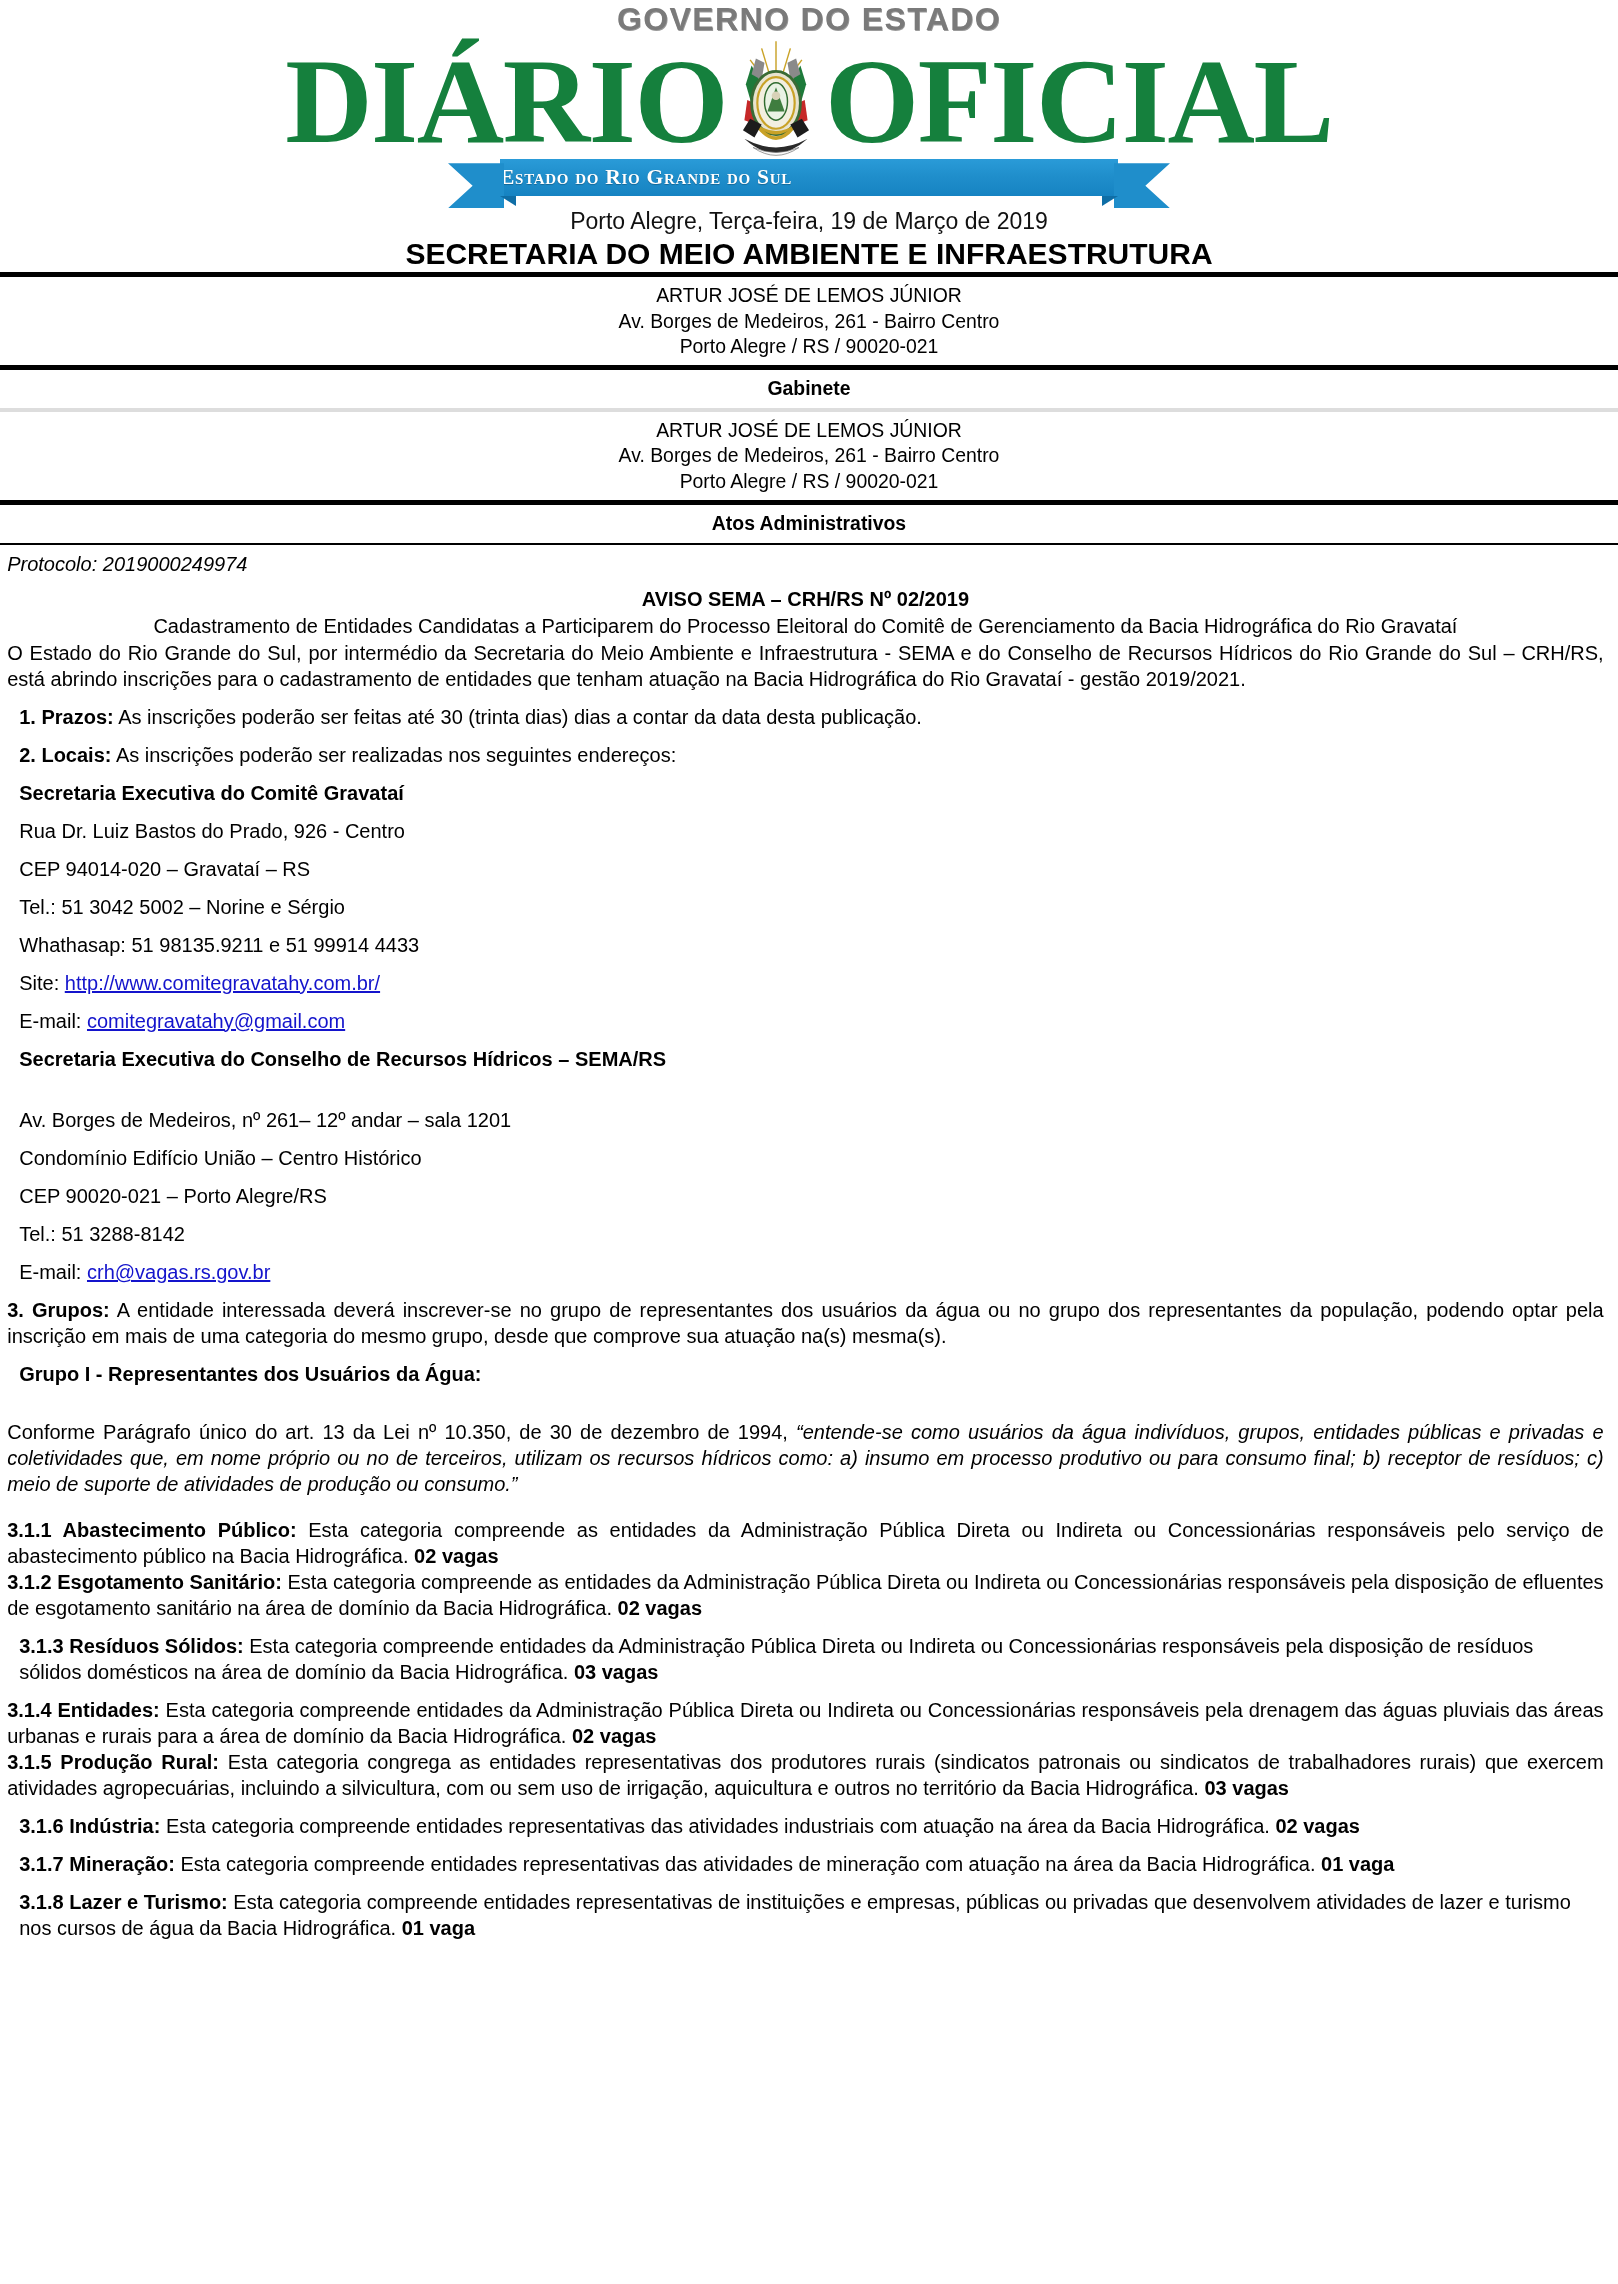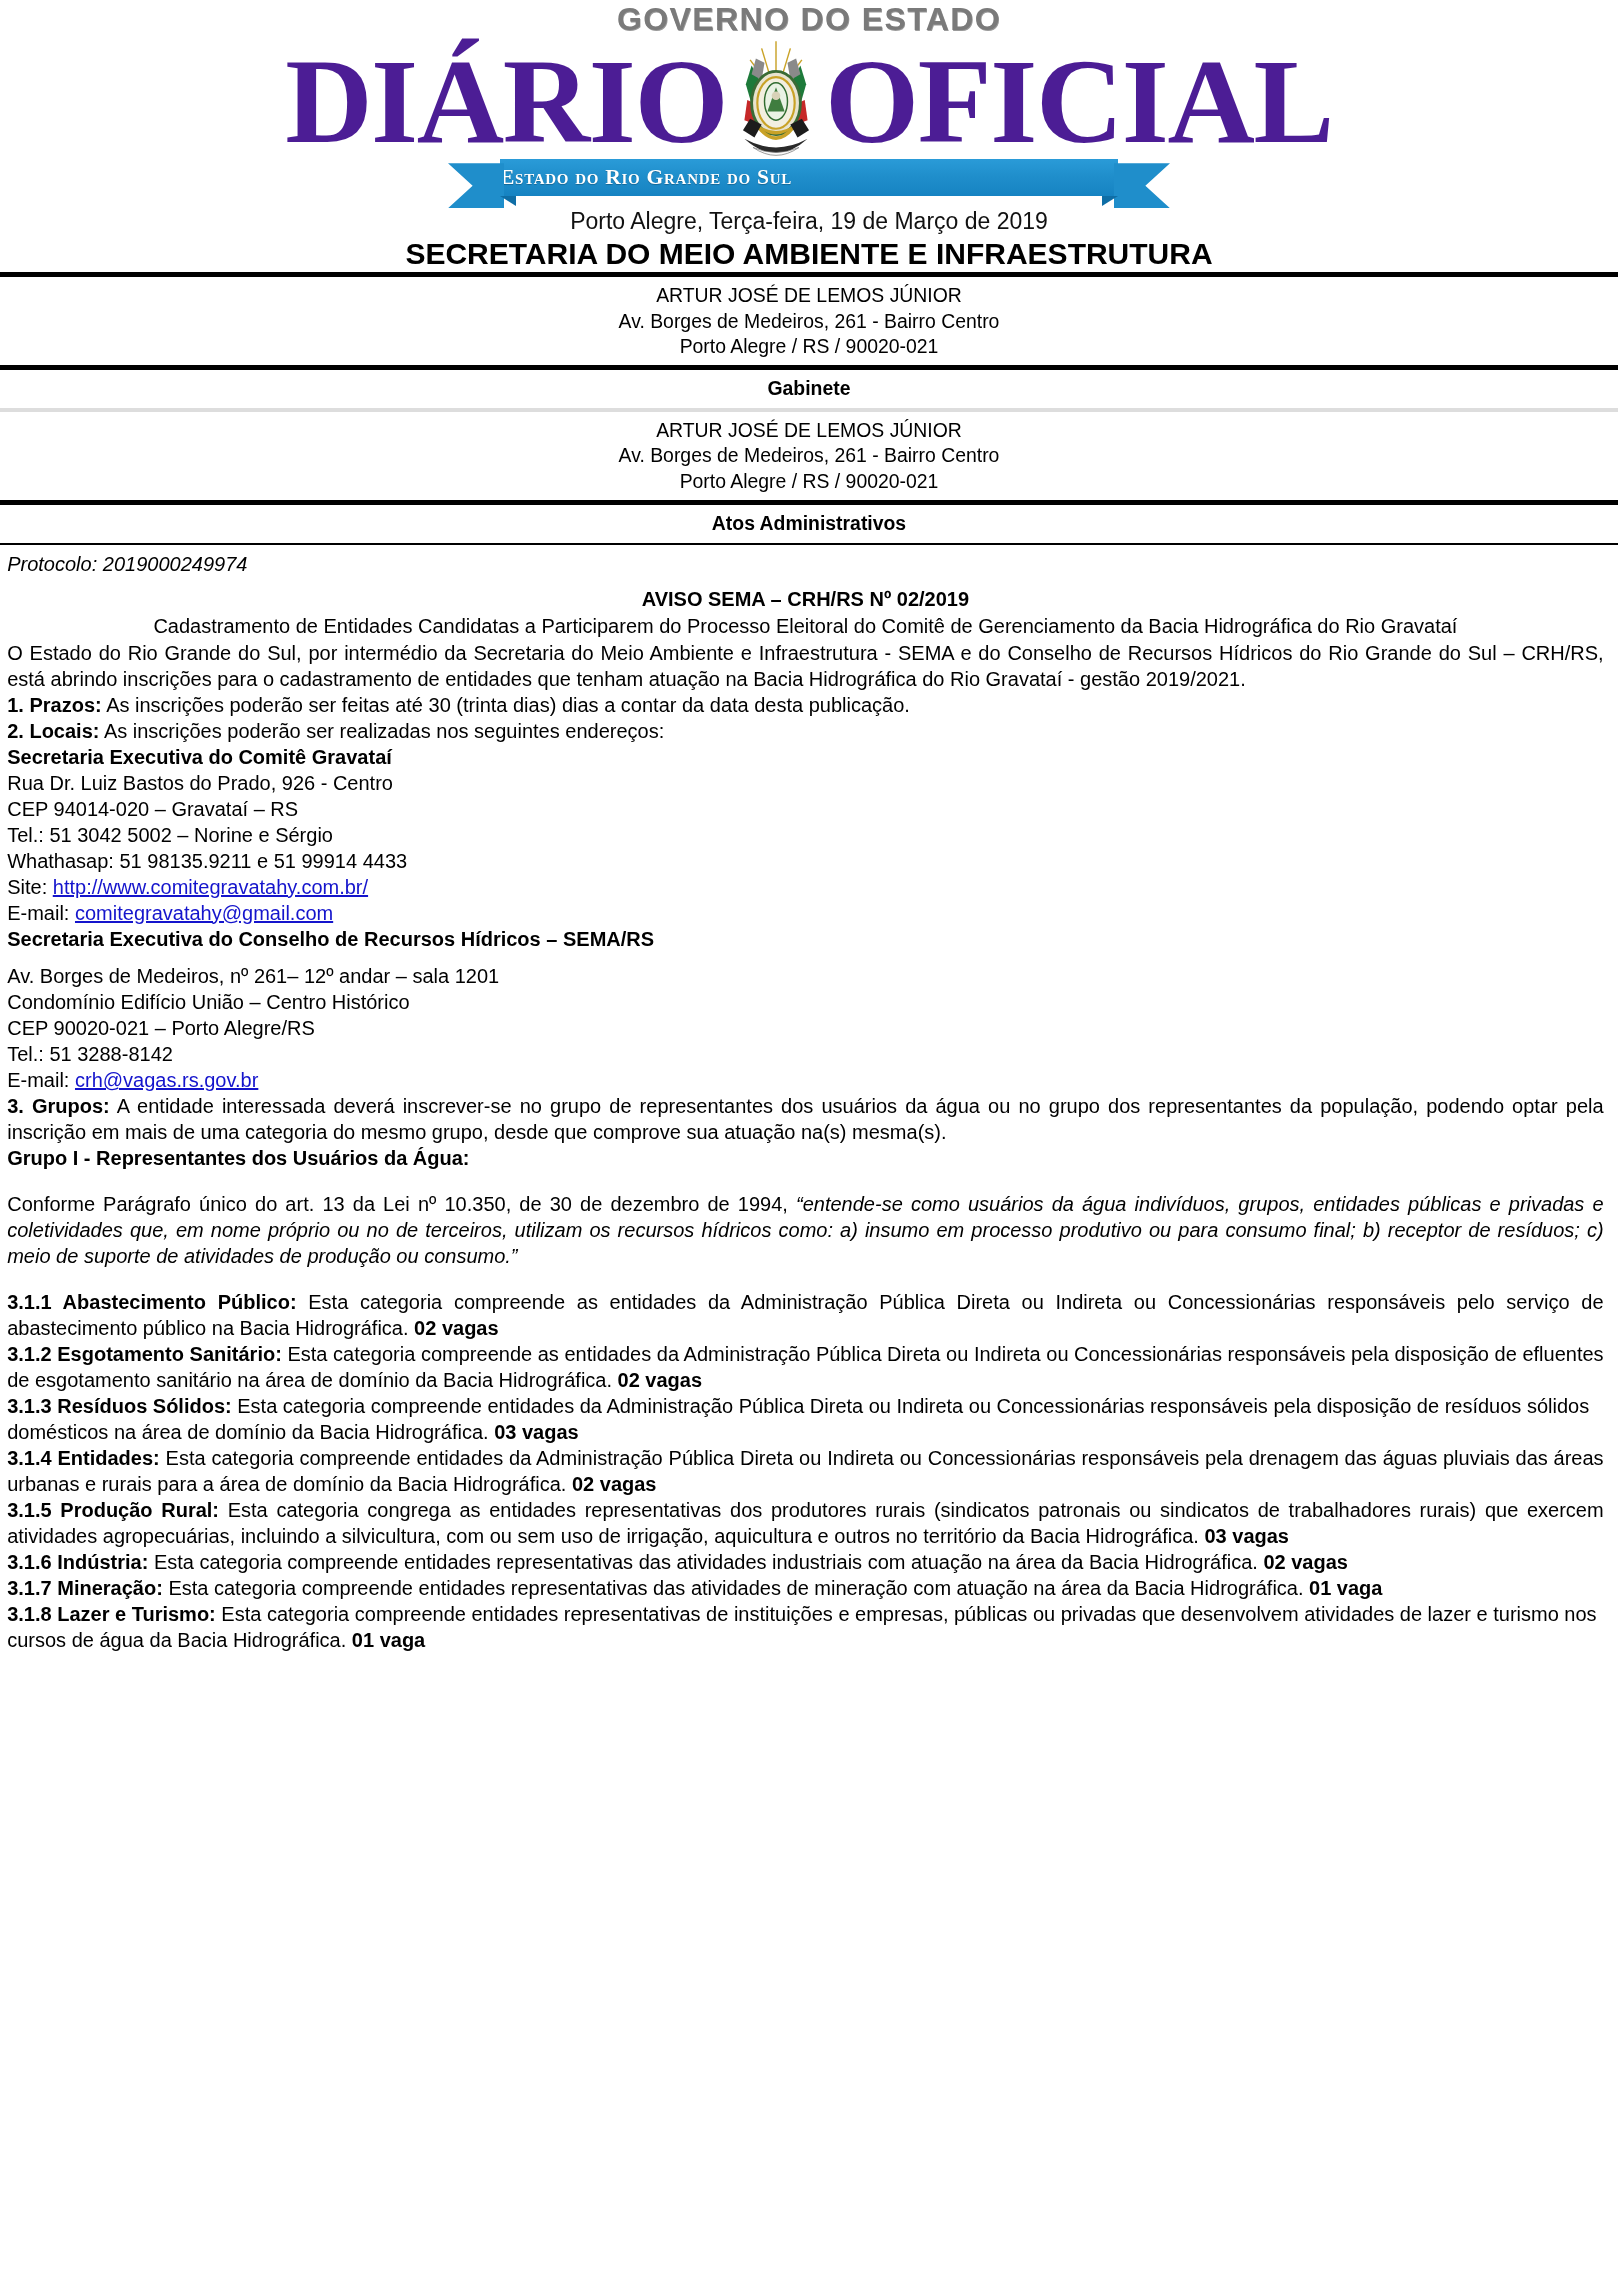--- a/index.html
+++ b/index.html
@@ -45,21 +45,21 @@
     align-items: center;
     justify-content: center;
     height: 137px;
     margin-top: -2.9px;
   }
   .wordmark {
     font-family: "Liberation Serif", serif;
     font-weight: bold;
     font-size: 121px;
     line-height: 1;
-    color: #4c1d95;
+    color: #15803d;
     letter-spacing: -1.4px;
   }
   .wordmark.left  { margin-right: 2.9px; }
   .wordmark.right { margin-left: 2.9px; }
 
   
   .brasao {
     width: 92px;
     height: 135px;
     position: relative;
@@ -192,21 +192,21 @@
     text-align: justify;
     font-size: 20px;
     line-height: 1.30;
     margin: 0;
     padding: 0;
   }
   p.flow {
     text-align: left;
     font-size: 20px;
     line-height: 1.30;
-    margin: 0;
+    margin: 12px;
     padding: 0;
   }
   p.spacer { height: 20px; margin:0; }
   p.spacer-sm { height: 11.5px; margin:0; }
   .b { font-weight: bold; }
   .i { font-style: italic; }
   a.link {
     color: #1414cc;
     text-decoration: underline;
   }

